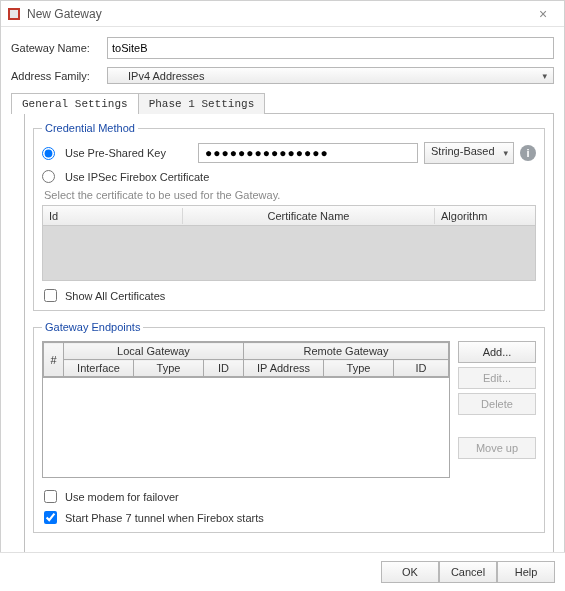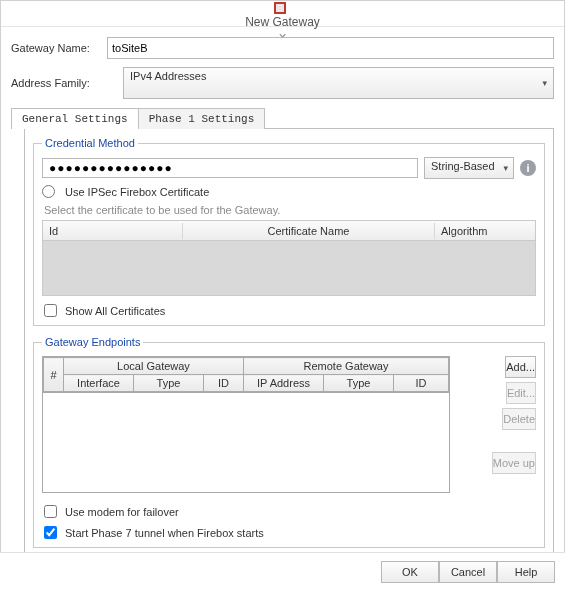--- a/index.html
+++ b/index.html
@@ -15,21 +15,20 @@
     border: 1px solid #d0d0d0;
   }
   .titlebar {
     height: 26px;
     background: #ffffff;
     border-bottom: 1px solid #e4e4e4;
     display: flex;
     align-items: center;
     padding: 0 6px;
     color: #555;
-    flex-direction: column;
   }
   .titlebar .app-icon {
     width: 14px; height: 14px;
     margin-right: 6px;
     display: flex; align-items: center; justify-content: center;
   }
   .titlebar .title { flex: 1; font-size: 12px; color: #555; }
   .titlebar .close {
     width: 30px; text-align: center; color: #888; font-size: 14px;
     cursor: default;
@@ -42,27 +41,26 @@
     flex: 1;
     height: 20px;
     border: 1px solid #b8b8b8;
     padding: 10px 4px;
     font-family: inherit;
     font-size: 11px;
     background: #fff;
   }
   .select {
     flex: 1;
-    height: 32px;
+    height: 17px;
     border: 1px solid #b8b8b8;
     background: linear-gradient(#fdfdfd, #ececec);
-    padding: 2px 20px 2px 6px;
+    padding: 2px 20px 2px 20px;
     font-size: 11px;
     position: relative;
-    margin-left: 16px;
   }
   .select .chev {
     position: absolute; right: 6px; top: 50%; transform: translateY(-50%);
     font-size: 9px; color: #555;
   }
 
   .tabs {
     display: flex;
     align-items: center;
     font-family: Liberation Mono, monospace;
@@ -157,21 +155,21 @@
   .ep-table th, .ep-table td {
     border: 1px solid #aaaaaa;
     background: linear-gradient(#f7f7f7, #e9e9e9);
     font-weight: normal;
     text-align: center;
     padding: 2px 4px;
     font-size: 11px;
   }
   .ep-empty { height: 100px; background: #ffffff; border: 1px solid #aaaaaa; border-top: none; }
 
-  .ep-buttons { width: 78px; display: flex; flex-direction: column; gap: 4px; align-items: flex-end; }
+  .ep-buttons { width: 78px; display: flex; flex-direction: column; gap: 4px; }
   .btn {
     height: 22px; border: 1px solid #b8b8b8;
     background: linear-gradient(#fdfdfd, #ececec);
     font-size: 11px;
     display: flex; align-items: center; justify-content: center;
     color: #333;
   }
   .btn.disabled { color: #a0a0a0; border-color: #d0d0d0; background: #f4f4f4; }
   .ep-gap { height: 14px; }
 
@@ -218,20 +216,24 @@
     <div class="tab active">General Settings</div>
     <div class="tab">Phase 1 Settings</div>
   </div>
 
   <div class="tab-panel">
 
     <fieldset>
       <legend>Credential Method</legend>
 
       <div class="psk-row">
+        <label class="radio-row" style="margin-bottom:0; width:150px;">
+          <input type="radio" name="cred" checked="" style="">
+          <span>Use Pre-Shared Key</span>
+        </label>
         <input class="psk-input" type="text" value="●●●●●●●●●●●●●●●" style="">
         <div class="small-select">
           <span>String-Based</span>
           <span class="chev">▾</span>
         </div>
         <div class="info-icon">i</div>
       </div>
 
       <label class="radio-row" style="margin-top:6px;">
         <input type="radio" name="cred" style="">

